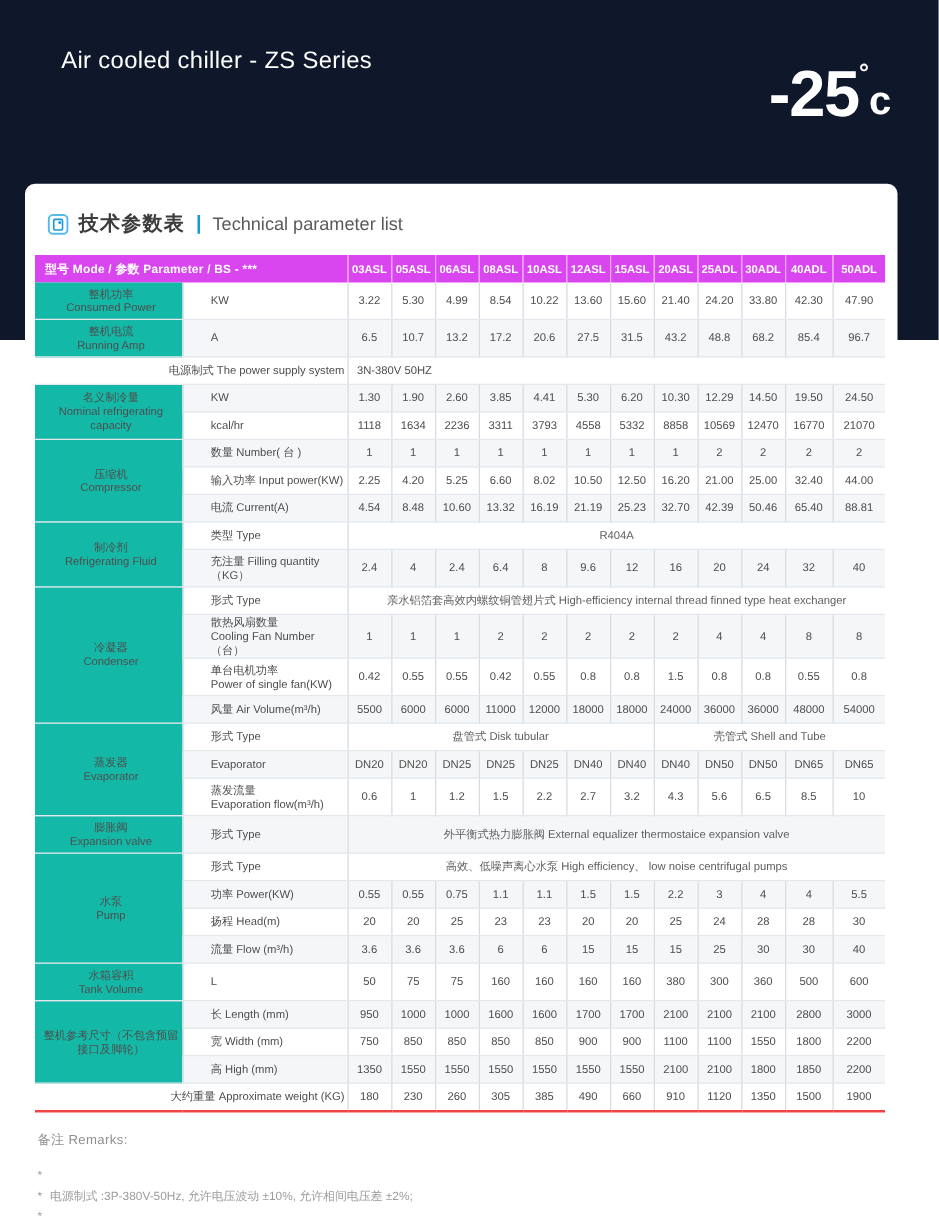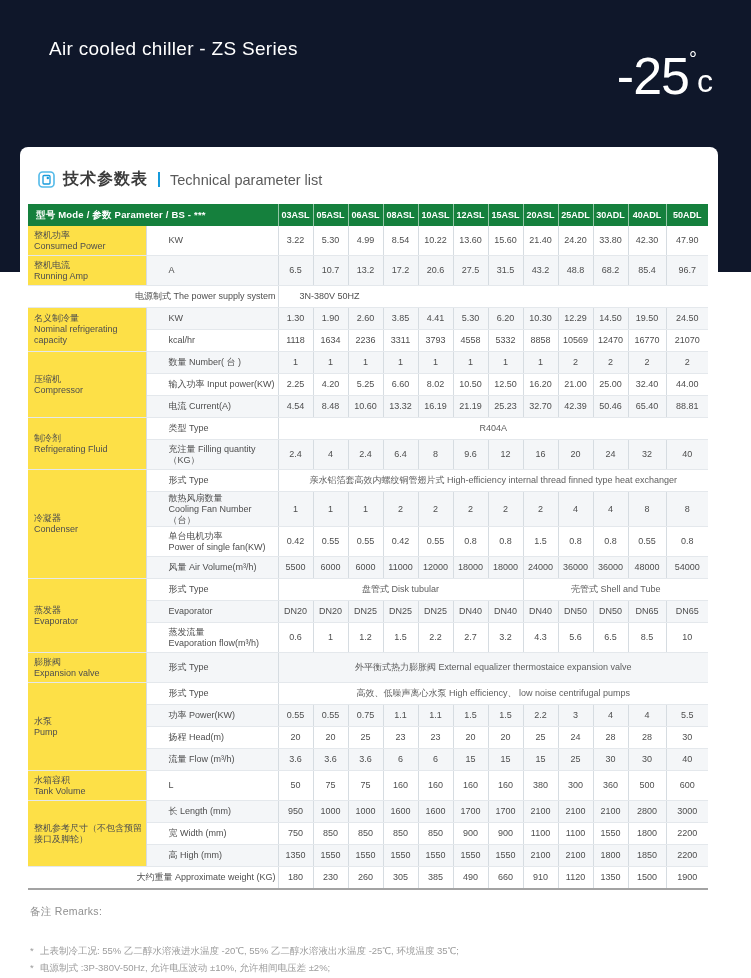--- a/index.html
+++ b/index.html
@@ -3,57 +3,57 @@
 <meta charset="utf-8">
 <style>
   html,body{margin:0;padding:0}
   body{width:751px;height:978px;position:relative;background:#ffffff;
        font-family:"Liberation Sans",sans-serif;overflow:hidden}
 
   
   .blue-band{position:absolute;top:0;left:0;width:751px;height:272px;background:#0f172a}
   .title-en{position:absolute;left:49px;top:38px;font-size:19px;color:#fff;font-weight:400;letter-spacing:.3px}
   .title-zh{position:absolute;left:49px;top:66px;font-size:21px;color:#fff;font-weight:700;letter-spacing:.5px}
-  .temp{position:absolute;right:38px;top:46px;color:#fff;font-weight:400;white-space:nowrap}
+  .temp{position:absolute;right:38px;top:46px;color:#fff;font-weight:700;white-space:nowrap}
   .temp-num{font-size:52px;letter-spacing:-1px}
   .temp-deg{font-size:20px;vertical-align:28px}
   .temp-c{font-size:32px;vertical-align:2px}
 
   
   .card{position:absolute;left:20px;top:147px;width:698px;height:970px;background:#fff;
         border-radius:8px 8px 0 0}
 
   .heading{display:flex;align-items:center;margin:22px 0 14px 18px}
   .heading .icon{width:17px;height:17px;margin-right:8px;flex:0 0 auto}
   .heading .zh{font-size:16px;font-weight:700;color:#3C3C3C;letter-spacing:1px}
   .heading .sep{width:2px;height:15px;background:#169ADB;margin:0 10px}
   .heading .en{font-size:14.5px;color:#5A5A5A}
 
   
   table{border-collapse:collapse;table-layout:fixed;margin-left:8px;width:680px;
         font-size:9px;color:#4E4E4E}
-  thead th{background:#15803d;color:#fff;font-weight:700;height:22px;font-size:9px;
+  thead th{background:#d946ef;color:#fff;font-weight:700;height:22px;font-size:9px;
            border-right:1px solid rgba(255,255,255,.55);padding:0 1px}
   thead th:last-child{border-right:none}
   th.mhead{text-align:left;padding-left:8px;font-size:9.5px;letter-spacing:.2px}
   td{border-right:1px solid #D6DCE1;border-bottom:1px solid #E4E8EC;padding:1px 2px;
      text-align:center;white-space:pre-line;line-height:1.2;height:19px}
   tr td:last-child{border-right:none}
-  td.g{text-align:left;padding-left:6px;background:#fde047}
+  td.g{text-align:center;padding-left:6px;background:#14b8a6}
   td.sl{text-align:left;padding-left:22px}
   td.gw{text-align:right;padding-left:6px}
-  td.sil{text-align:left;padding-left:21px}
+  td.sil{text-align:left;padding-left:7px}
   td.si{color:#5E5E5E}
   tr.tall td{height:27px}
   tbody tr.stripe td:not(.g){background:#F4F6F8}
-  tbody tr:last-child td{border-bottom:2px solid #a3a3a3}
+  tbody tr:last-child td{border-bottom:2px solid #ef4444}
 
   
   .remarks{margin:15px 0 0 10px}
-  .remarks-title{font-size:10.5px;color:#8F8F8F;margin-bottom:25px;letter-spacing:.3px}
+  .remarks-title{font-size:10.5px;color:#8F8F8F;margin-bottom:15px;letter-spacing:.3px}
   .remark-list{list-style:none;margin:0;padding:0}
   .remark-list li{display:flex;font-size:9.5px;color:#9C9C9C;line-height:1.5;margin-bottom:2px}
   .remark-list .b{width:10px;flex:0 0 auto}
   .remark-list .t{white-space:pre-line}
 </style>
 </head>
 <body>
 
 <div class="blue-band">
   <div class="title-en">Air cooled chiller - ZS Series</div>
@@ -475,21 +475,20 @@
           <td class="v">1900</td>
         </tr>
       </tbody>
   </table>
 
   <div class="remarks">
     <div class="remarks-title">备注 Remarks:</div>
     <ul class="remark-list zh">
         <li>
           <span class="b">*</span>
-          <span class="t">上表制冷工况: 55% 乙二醇水溶液进水温度 -20℃, 55% 乙二醇水溶液出水温度 -25℃, 环境温度 35℃;</span>
         </li>
         <li>
           <span class="b">*</span>
           <span class="t">电源制式 :3P-380V-50Hz, 允许电压波动 ±10%, 允许相间电压差 ±2%;</span>
         </li>
         <li>
           <span class="b">*</span>
         </li>
         <li>
           <span class="b">*</span>

